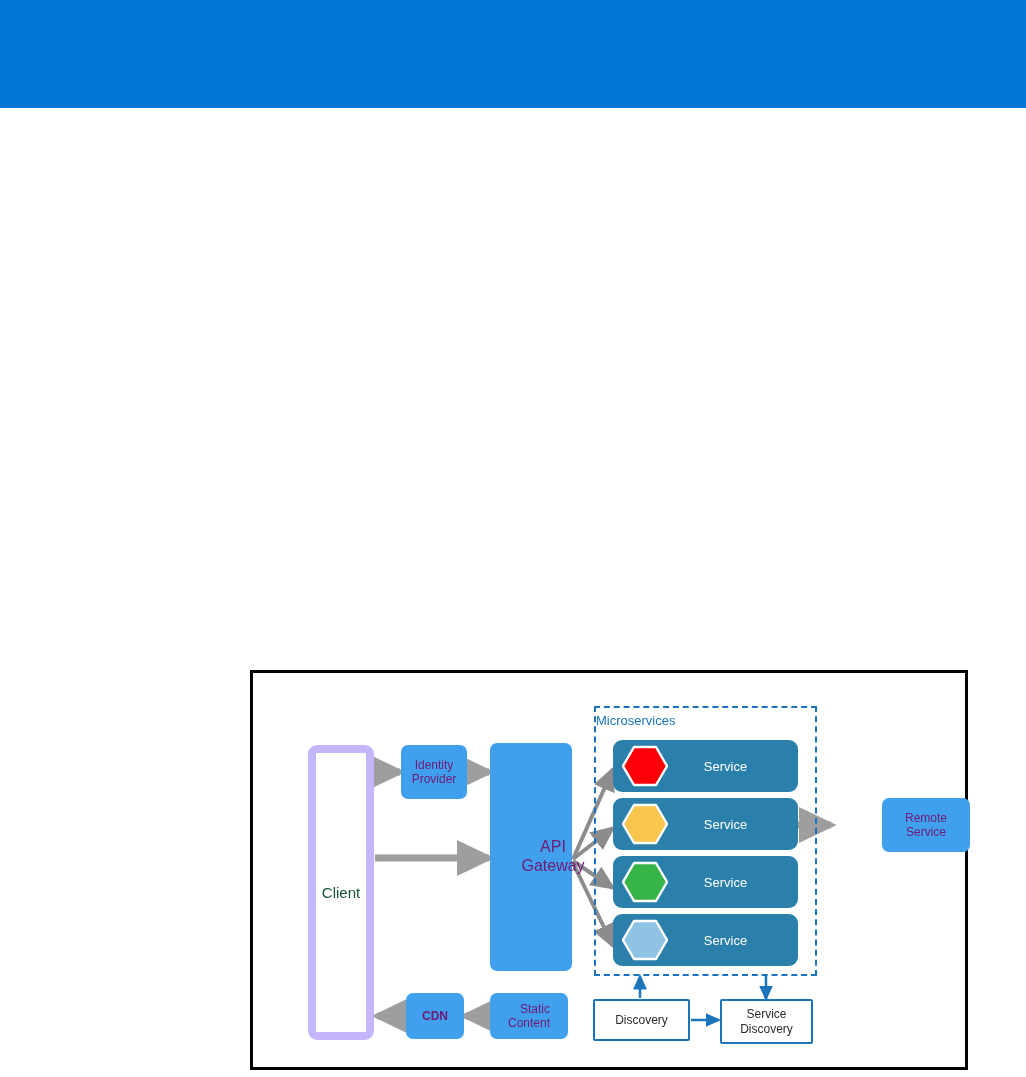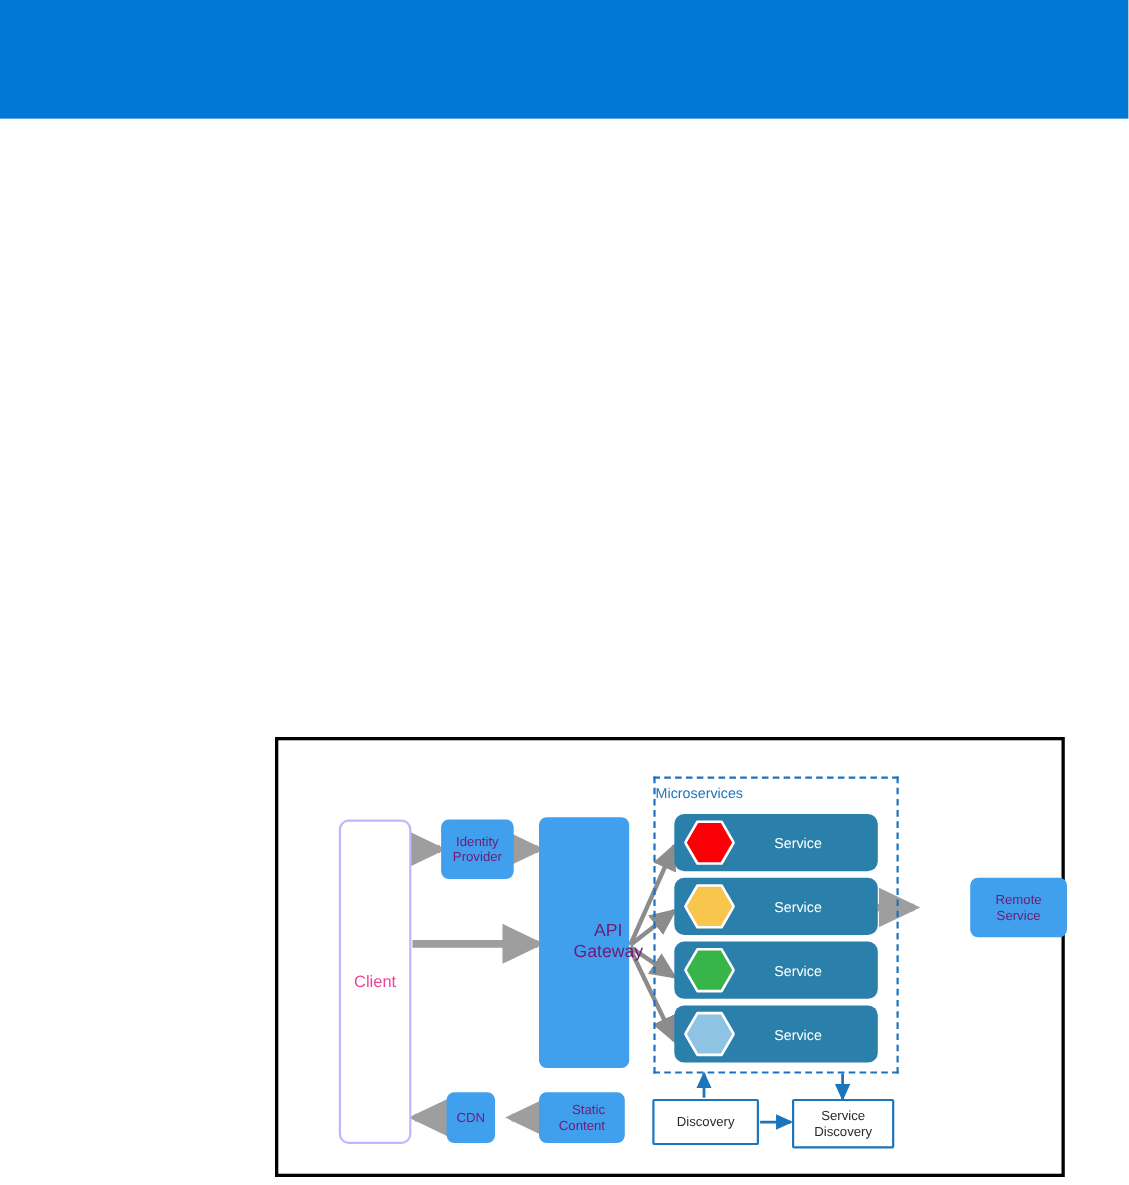--- a/index.html
+++ b/index.html
@@ -85,22 +85,22 @@
   .box-blue {
     background: #41a0ee;
     color: #701a75;
     border-radius: 7px;
     font-size: 12px;
   }
 
   
   .box-client {
     background: #ffffff;
-    color: #ec4899;
-    border: 2px solid #c4b5fd;
+    color: #14532d;
+    border: 8px solid #c4b5fd;
     border-radius: 9px;
     font-size: 15px;
   }
 
   
   .box-outline {
     background: #ffffff;
     color: #2b2b2b;
     border: 2px solid #1a75bc;
     border-radius: 2px;
@@ -258,21 +258,21 @@
         </svg>
       </span>
       <span class="svc-label">Service</span>
     </div>
 
     <div class="node box-blue" style="left:584px; top:125px; width:88px; height:54px;margin-left:45px;">
       <span class="lbl">Remote
 Service</span>
     </div>
 
-    <div class="node box-blue" style="left:153px; top:320px; width:44px; height:46px;">
+    <div class="node box-blue" style="left:153px; top:320px; width:58px; height:46px;font-weight:bold;">
       <span class="lbl">CDN</span>
     </div>
 
     <div class="node box-blue" style="left:237px; top:320px; width:78px; height:46px;text-align:right;">
       <span class="lbl">Static
 Content</span>
     </div>
 
     <div class="node box-outline" style="left:340px; top:326px; width:97px; height:42px;">
       <span class="lbl">Discovery</span>

